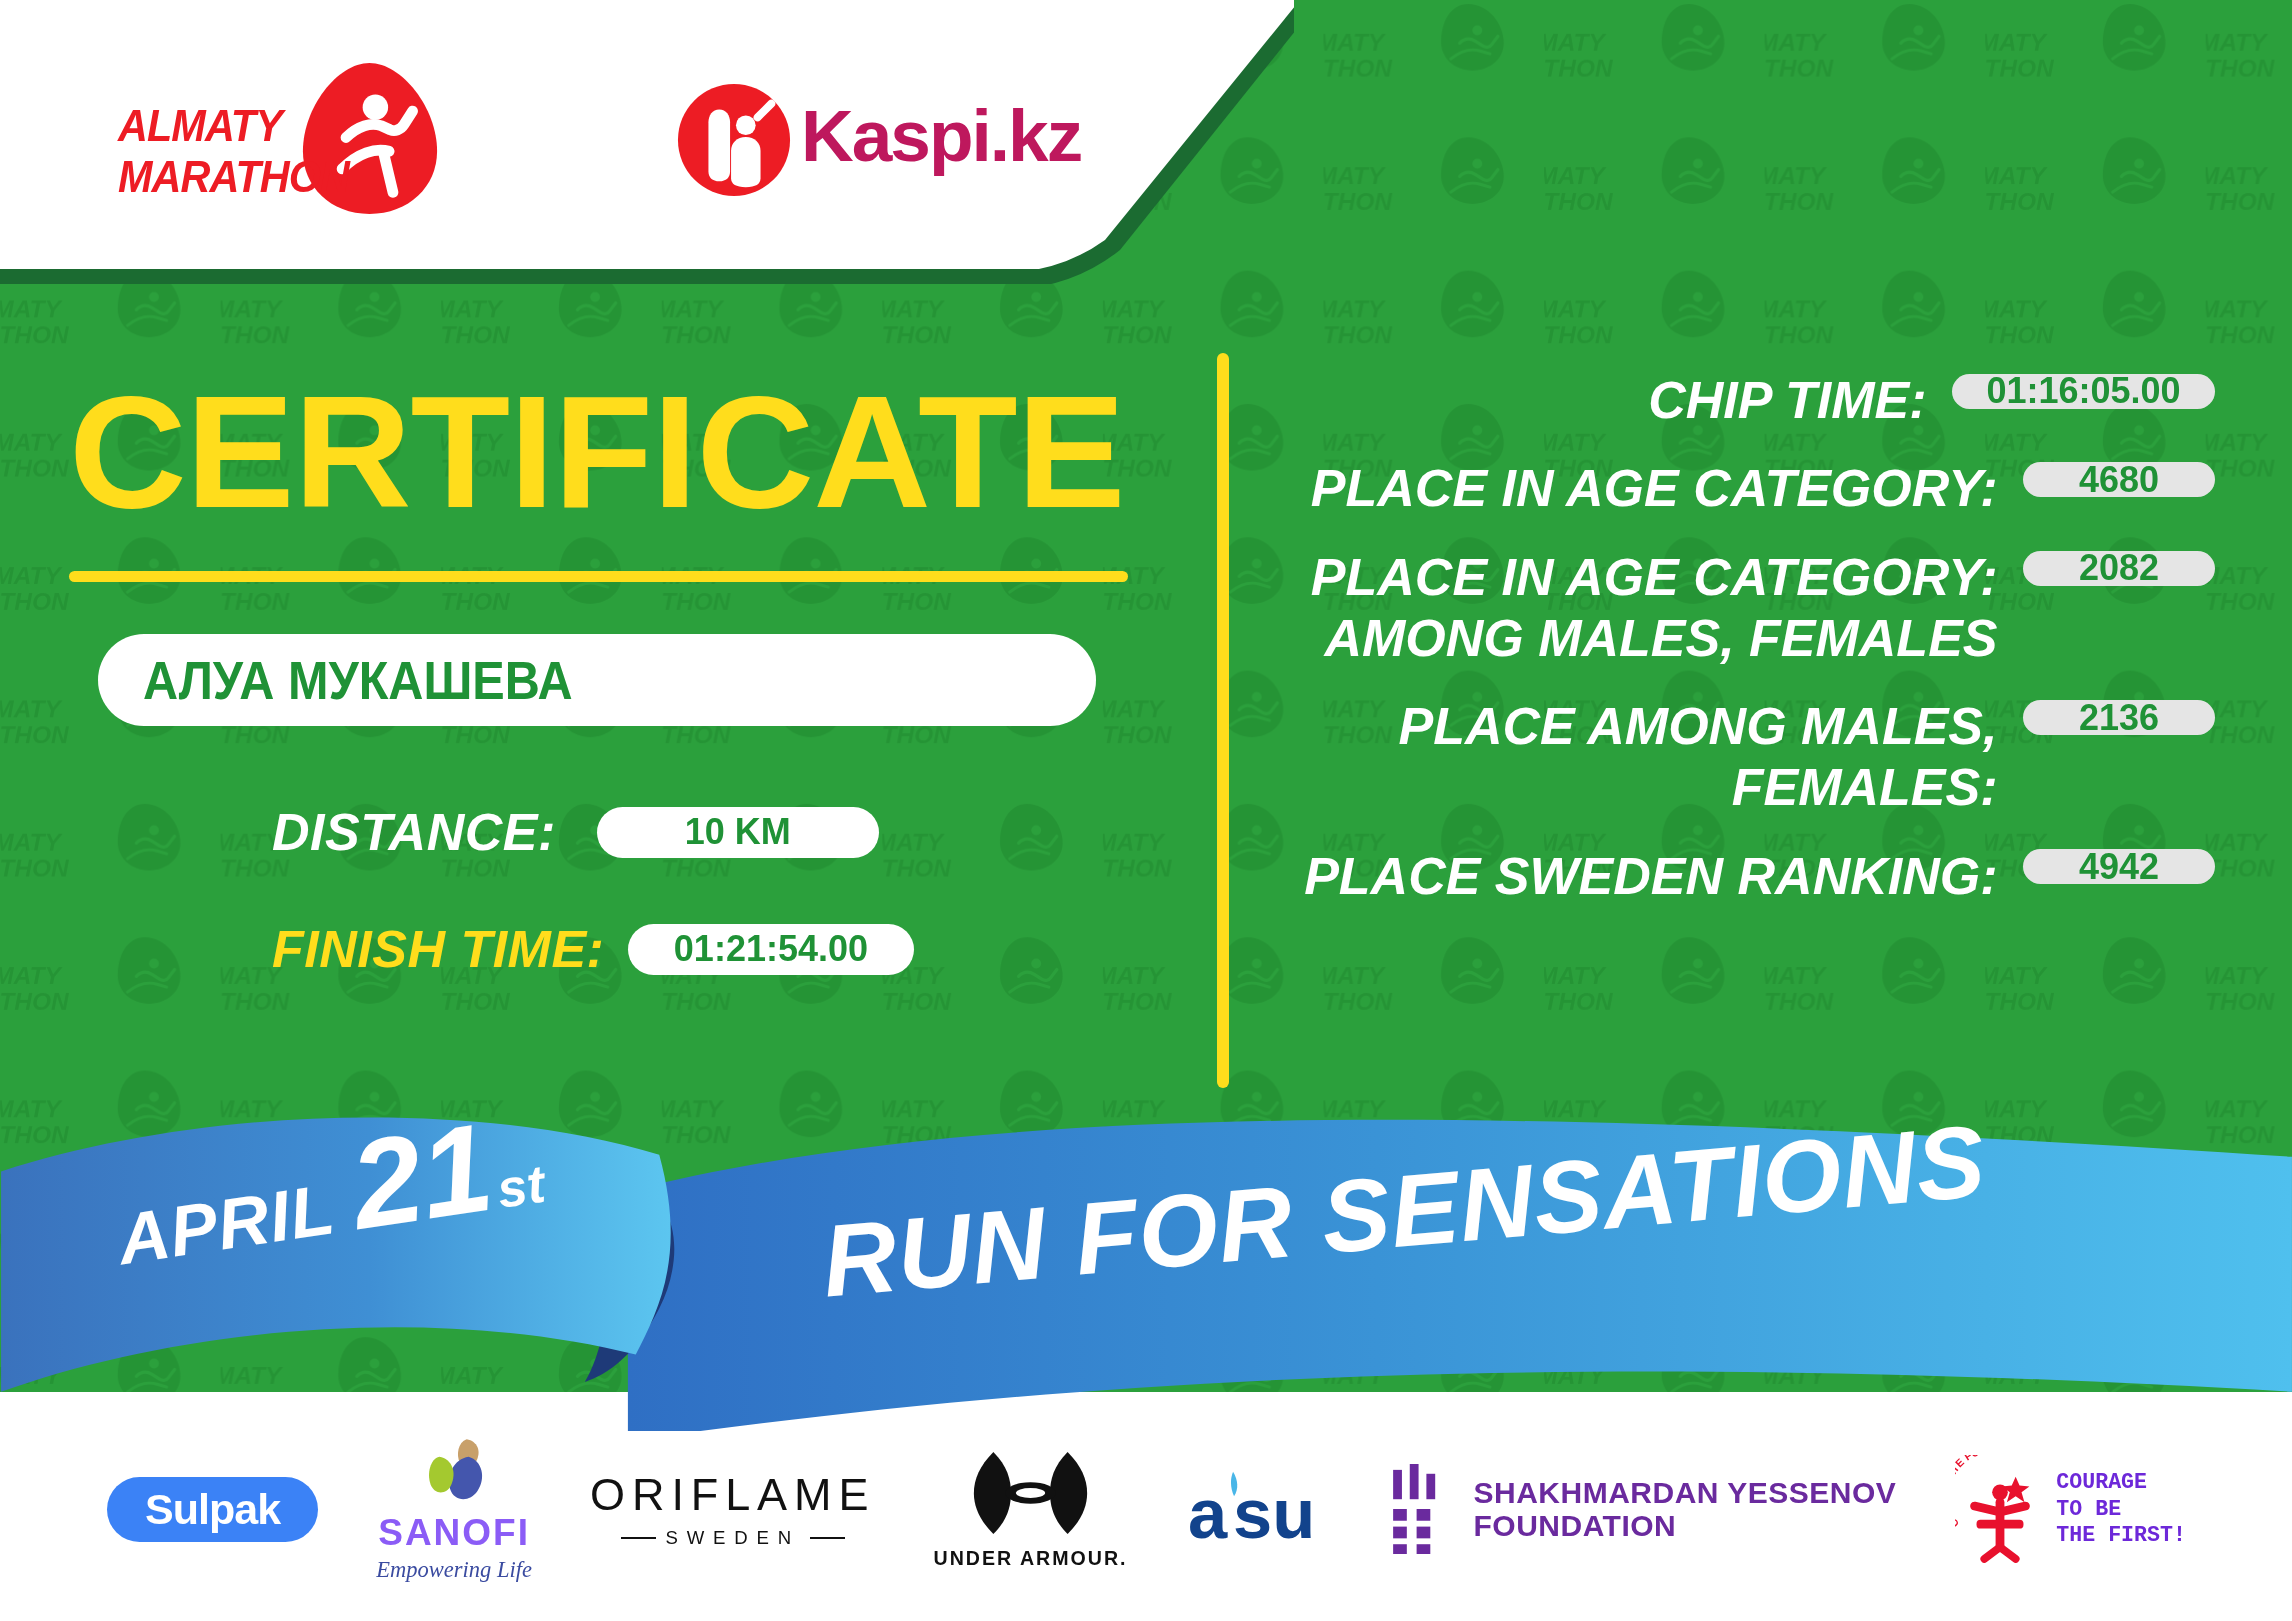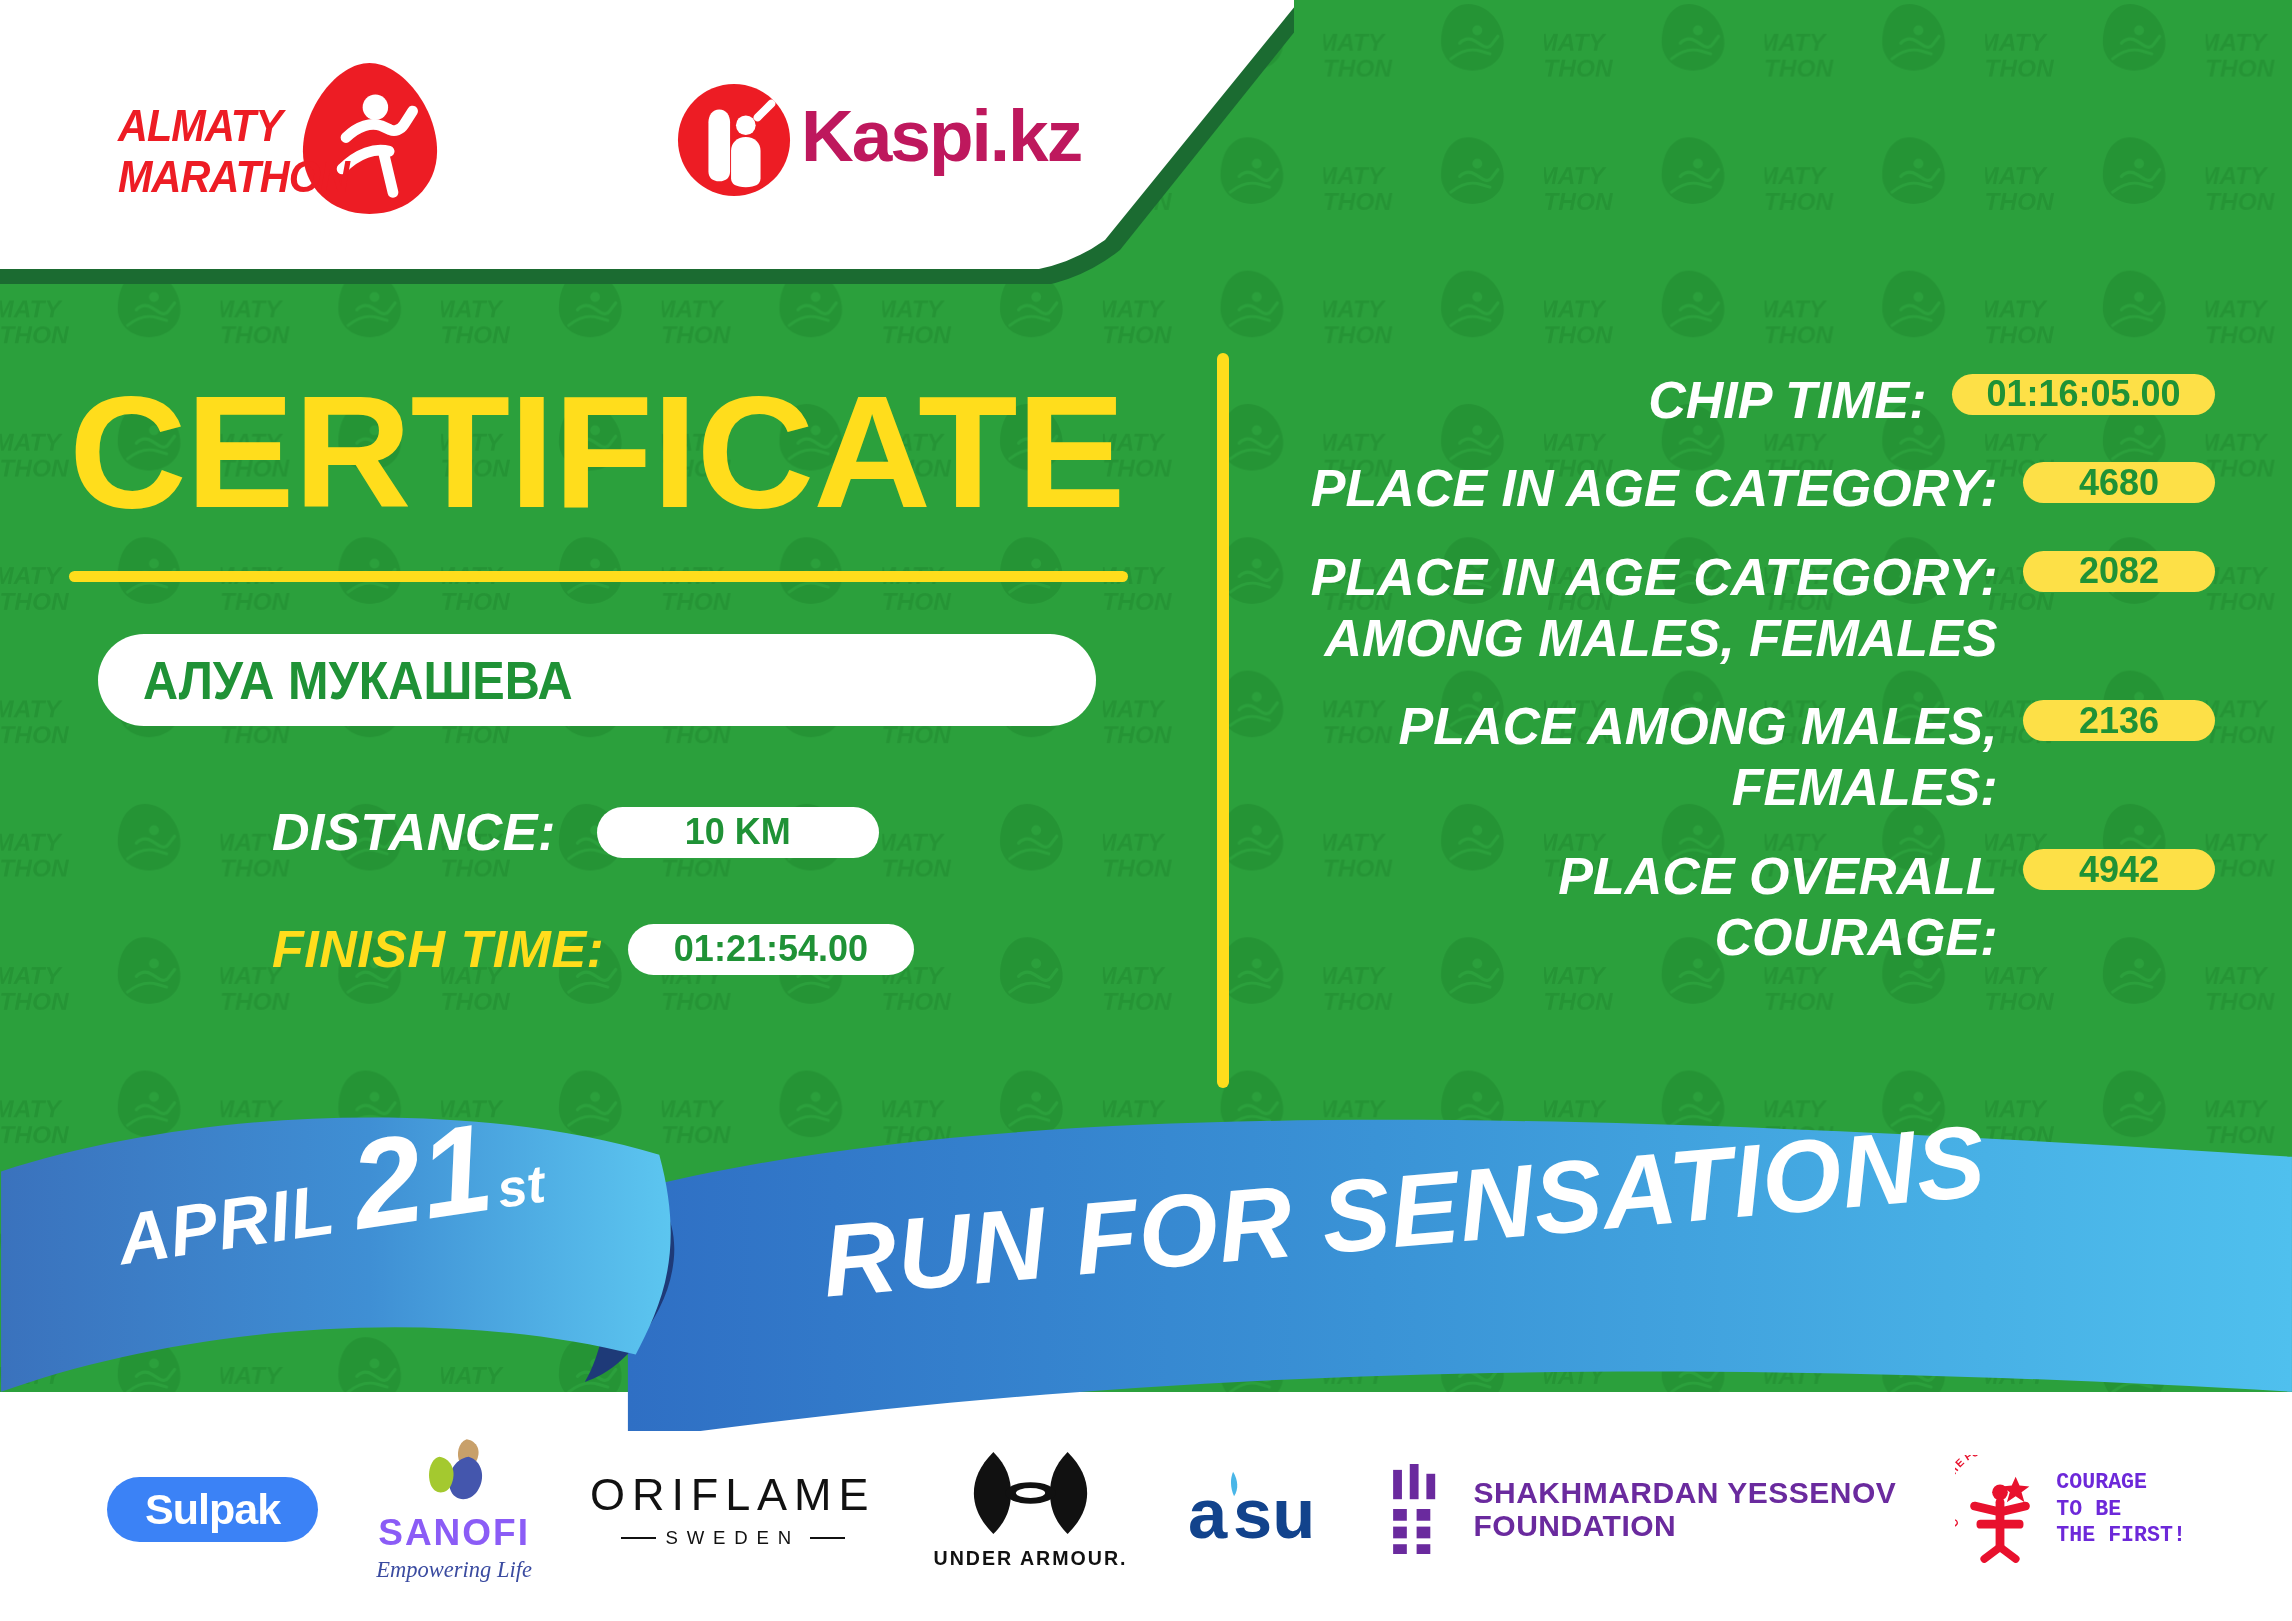--- a/index.html
+++ b/index.html
@@ -133,22 +133,22 @@
   .stat-label {
     color:#ffffff;
     font-family:"Liberation Sans Narrow","Liberation Sans",sans-serif;
     font-weight:bold; font-style:italic; font-size:52px;
     line-height:61px; text-align:right;
     white-space:pre-line;
     flex:1 1 auto; padding-right:25.5px;
   }
   .stat-pill {
     flex:0 0 auto;
-    width:192px; height:41px; margin-top:3.9px;
-    background:#fde047; border-radius:27.4px;
+    width:192px; height:35px; margin-top:3.9px;
+    background:#e5e5e5; border-radius:27.4px;
     display:flex; align-items:center; justify-content:center;
     color:#1f9236;
     font-family:"Liberation Sans Narrow","Liberation Sans",sans-serif;
     font-weight:bold; font-size:36px;
   }
   .stat-pill.wide { width:263px; }
 
   
   .ribbon-wrap {
     position:absolute; left:0; top:1098px;
@@ -320,21 +320,21 @@
       <span class="stat-pill">2082</span>
     </div>
 
     <div class="stat-row">
       <span class="stat-label">PLACE AMONG MALES,
 FEMALES:</span>
       <span class="stat-pill">2136</span>
     </div>
 
     <div class="stat-row">
-      <span class="stat-label">PLACE OVERALL COURAGE:</span>
+      <span class="stat-label">PLACE SWEDEN RANKING:</span>
       <span class="stat-pill">4942</span>
     </div>
   </div>
 
   <div class="ribbon-wrap">
     <svg width="2293" height="333" viewBox="0 0 2339 340" xmlns="http://www.w3.org/2000/svg">
       <defs>
         <linearGradient id="gL" x1="0" y1="0" x2="1" y2="0">
           <stop offset="0" stop-color="#3a72bd"></stop>
           <stop offset="0.55" stop-color="#3f8fd4"></stop>

